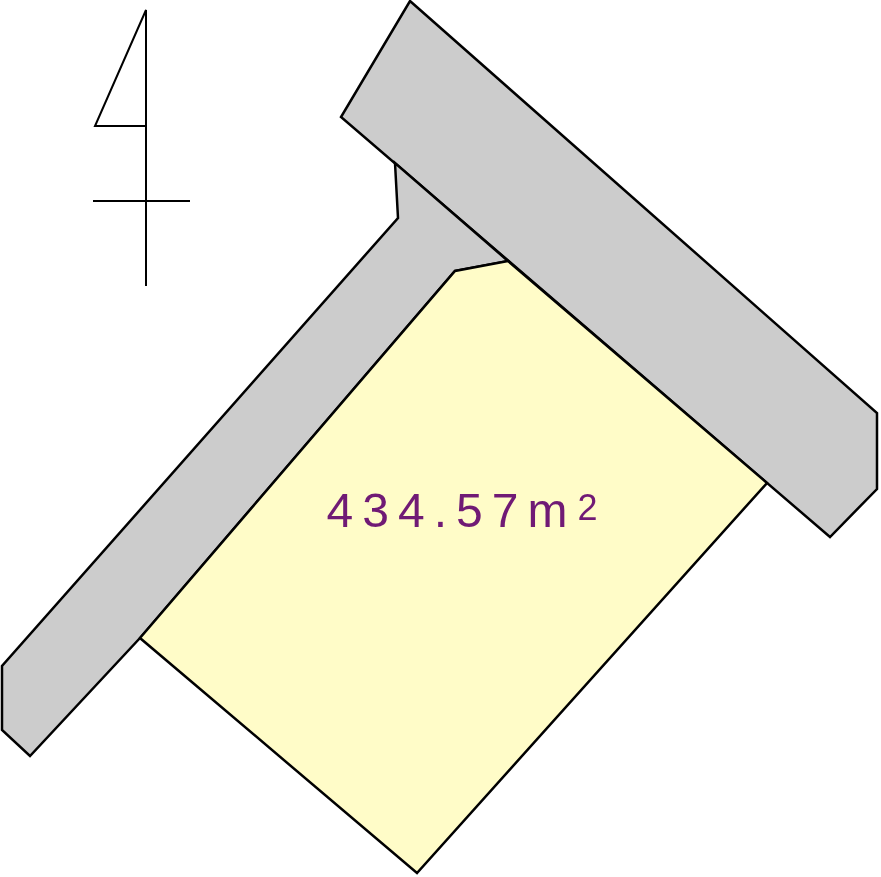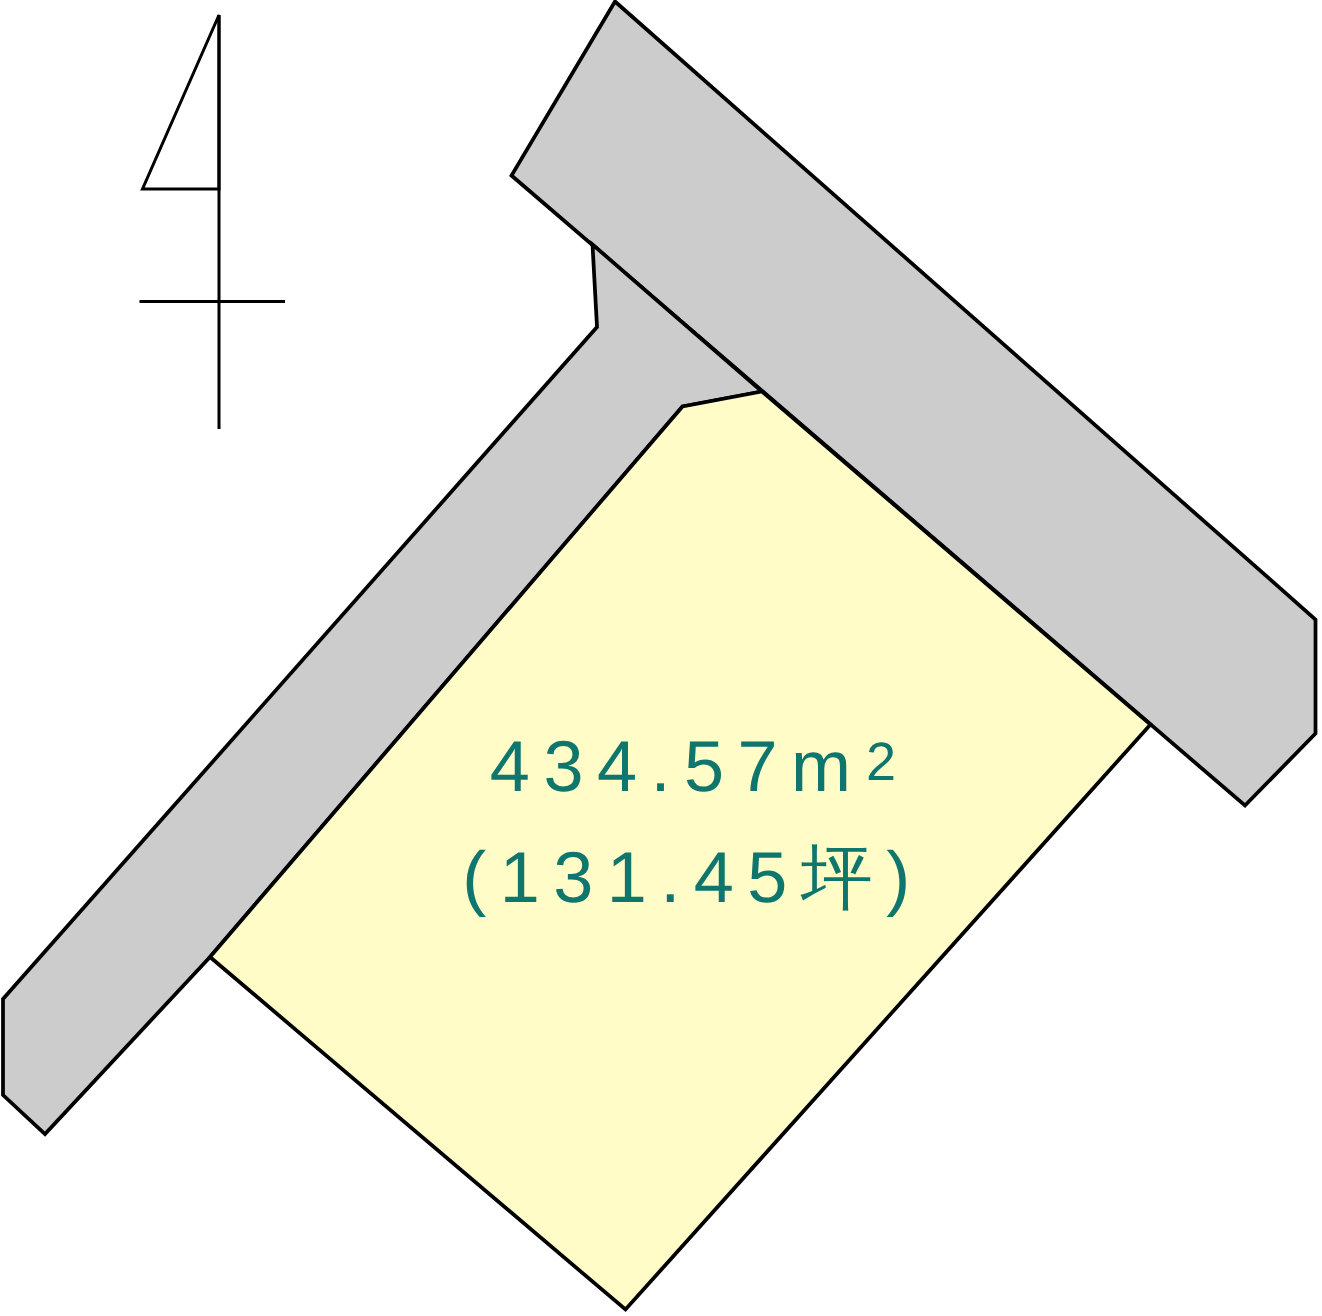--- a/index.html
+++ b/index.html
@@ -31,21 +31,21 @@
     stroke-width: 2;
     fill: none;
     stroke-linecap: butt;
   }
   .area-label {
     position: absolute;
     left: 43px;
     top: 471px;
     width: 838px;
     text-align: center;
-    color: #0f766e;
+    color: #701a75;
     font-size: 48px;
     line-height: 74px;
     letter-spacing: 9px;
     white-space: nowrap;
   }
   .area-label .sup {
     font-size: 36px;
     vertical-align: 7px;
     letter-spacing: 0;
     margin-left: 1px;
@@ -68,16 +68,15 @@
 
     <polygon class="lot-shape" points="395,163 508,261 455,271 140,638 30,756 2,730 2,666 398,218" fill="#cccccc"></polygon>
 
     <polygon class="lot-shape" points="455,271 508,261 767,483 417,873 140,638" fill="#fffcc8"></polygon>
   </svg>
 
   <div class="area-label">
     <div>
       <span>434.57</span><span><span>m</span><span class="sup">2</span></span>
     </div>
-    <div>(131.45坪)</div>
   </div>
 
 </div>
 
 </body></html>

